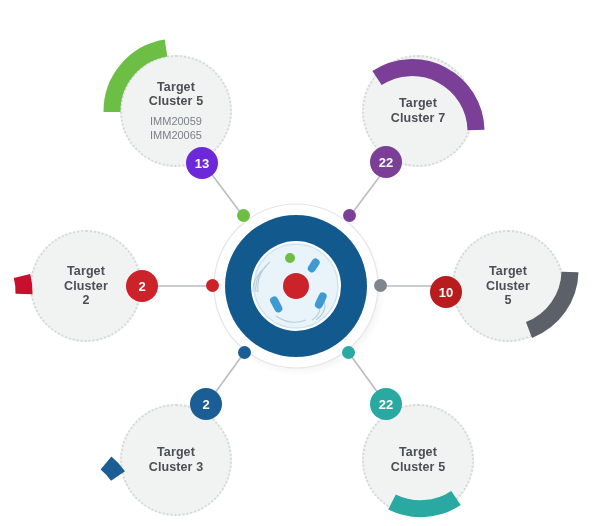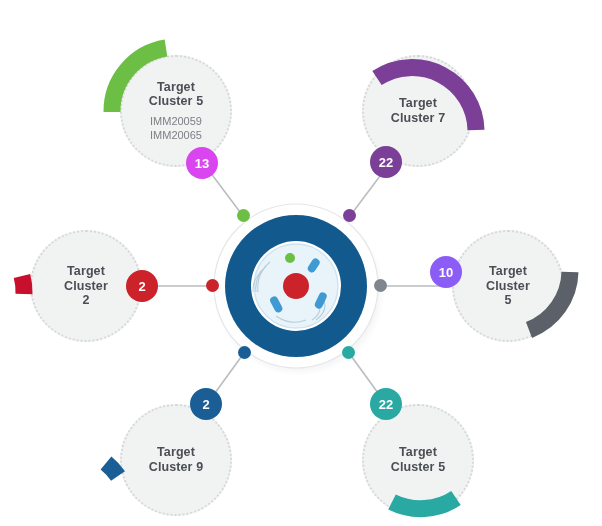--- a/index.html
+++ b/index.html
@@ -84,21 +84,21 @@
   </div>
 
   <div class="cluster" style="left:30px;top:230px;width:112px;height:112px;">
     <div class="c-title">
       <span>Target</span><br><span>Cluster</span><br><span>2</span>
     </div>
   </div>
 
   <div class="cluster" style="left:120px;top:404px;width:112px;height:112px;">
     <div class="c-title">
-      <span>Target</span><br><span>Cluster 9</span>
+      <span>Target</span><br><span>Cluster 3</span>
     </div>
   </div>
 
   <div class="cluster" style="left:362px;top:55px;width:112px;height:112px;">
     <div class="c-title">
       <span>Target</span><br><span>Cluster 7</span>
     </div>
   </div>
 
   <div class="cluster" style="left:452px;top:230px;width:112px;height:112px;">
@@ -121,32 +121,32 @@
 
     <path d="M22 276 A 64 64 0 0 1 24 294" fill="none" stroke="#c8102e" stroke-width="17"></path>
 
     <path d="M570 272 A 64 64 0 0 1 529 330" fill="none" stroke="#5b6069" stroke-width="17"></path>
 
     <path d="M106 463 A 64 64 0 0 1 118 476" fill="none" stroke="#1b5e96" stroke-width="17"></path>
 
     <path d="M392 502 A 64 64 0 0 0 456 498" fill="none" stroke="#2aa9a3" stroke-width="17"></path>
   </svg>
 
-  <div class="badge" style="left:186px;top:147px;width:32px;height:32px;background:#d946ef;">
+  <div class="badge" style="left:186px;top:147px;width:32px;height:32px;background:#6d28d9;">
     <span>13</span>
   </div>
   <div class="badge" style="left:126px;top:270px;width:32px;height:32px;background:#cc2229;">
     <span>2</span>
   </div>
   <div class="badge" style="left:190px;top:388px;width:32px;height:32px;background:#1b5e96;">
     <span>2</span>
   </div>
   <div class="badge" style="left:370px;top:146px;width:32px;height:32px;background:#7b3f98;">
     <span>22</span>
   </div>
-  <div class="badge" style="left:430px;top:256px;width:32px;height:32px;background:#8b5cf6;text-align:right;">
+  <div class="badge" style="left:430px;top:276px;width:32px;height:32px;background:#b91c1c;text-align:right;">
     <span>10</span>
   </div>
   <div class="badge" style="left:370px;top:388px;width:32px;height:32px;background:#2aa9a3;">
     <span>22</span>
   </div>
 
 </div>
 
 </body></html>

